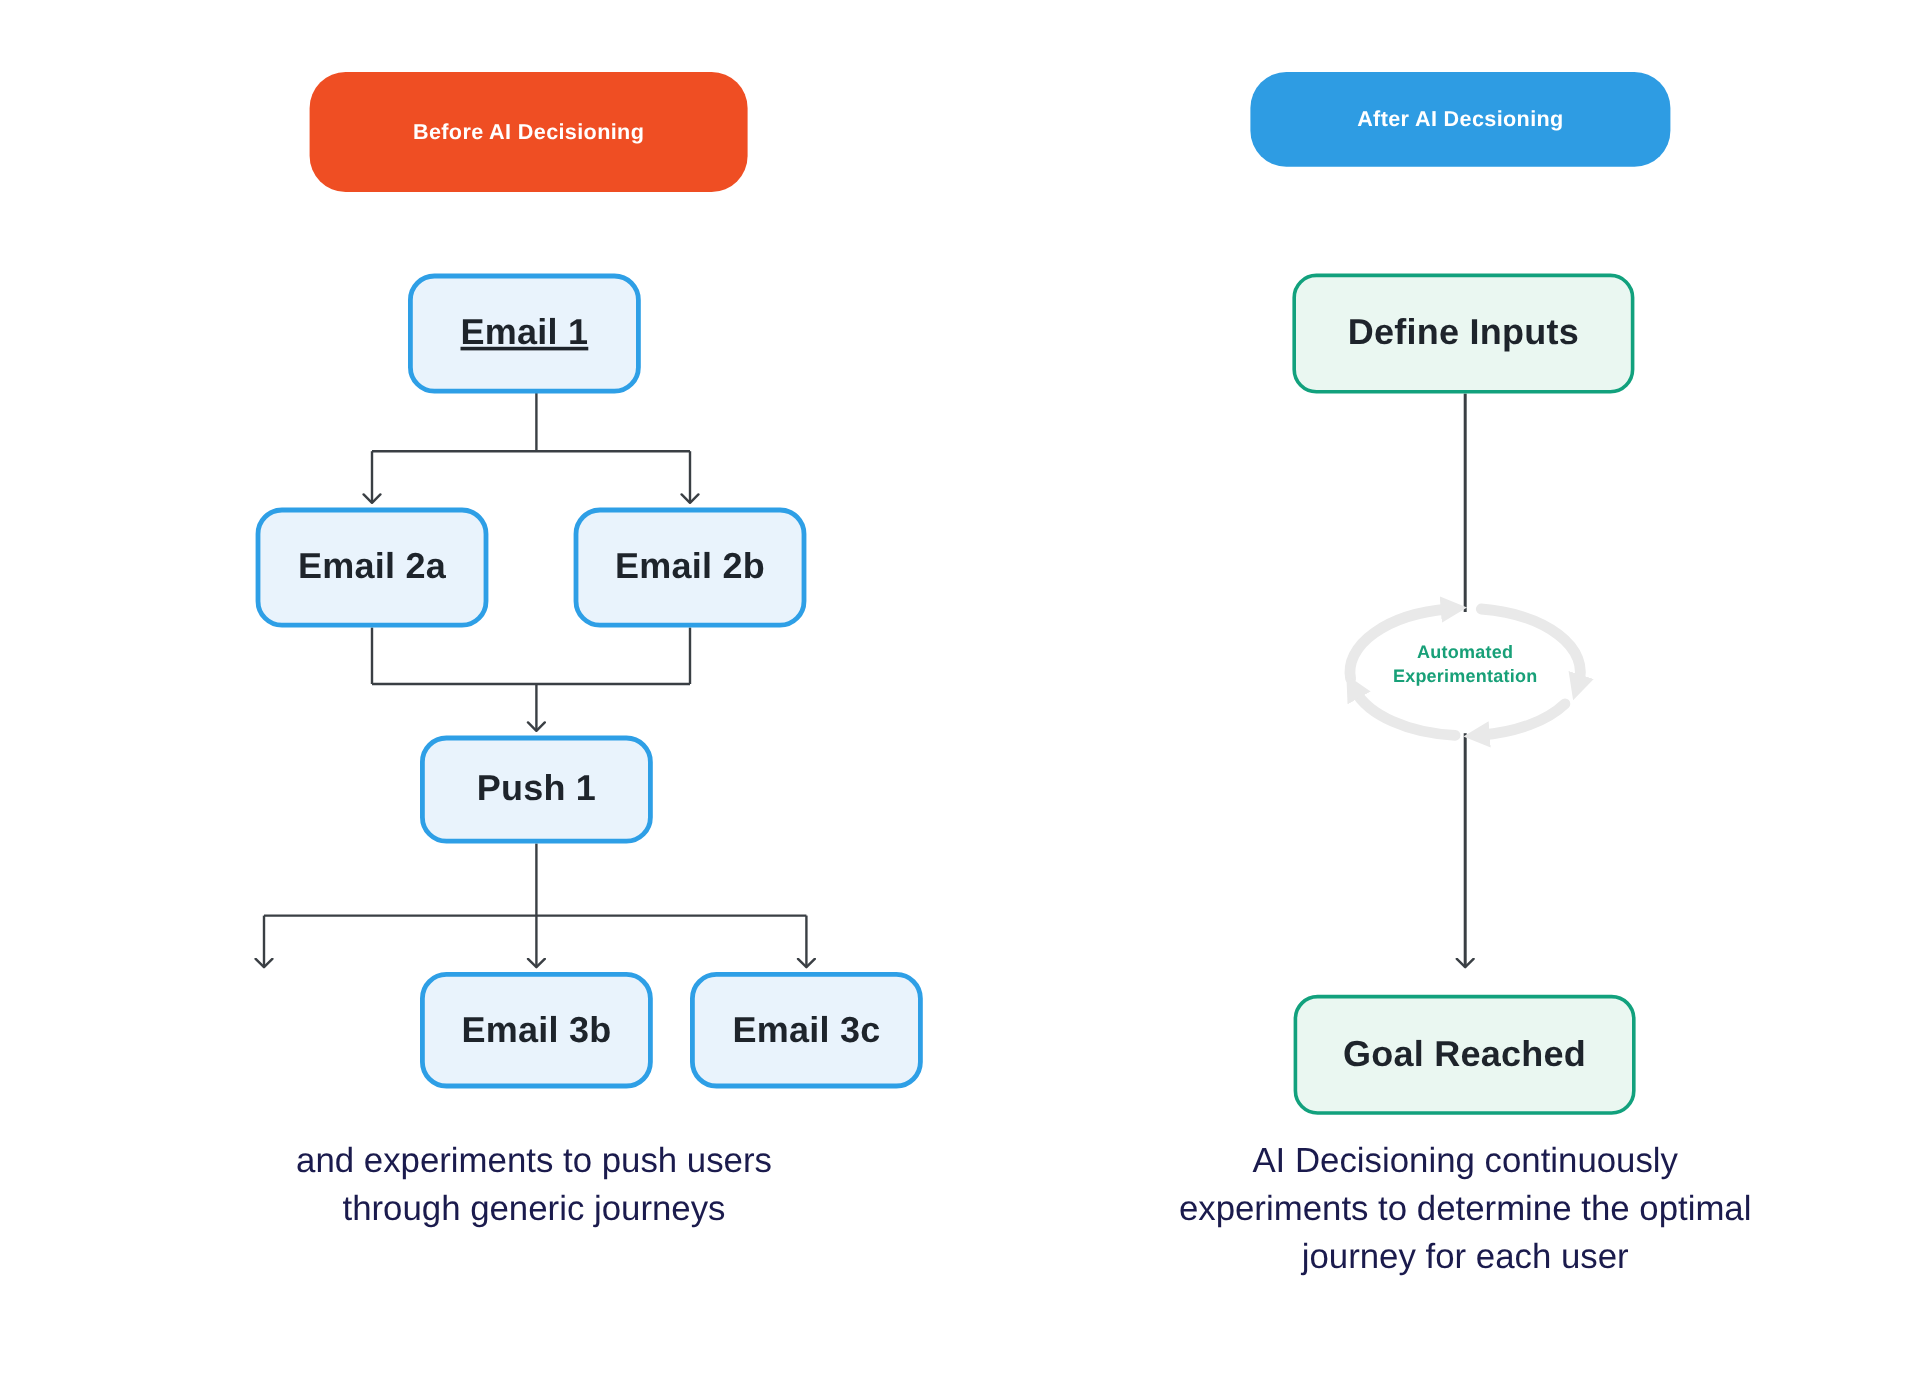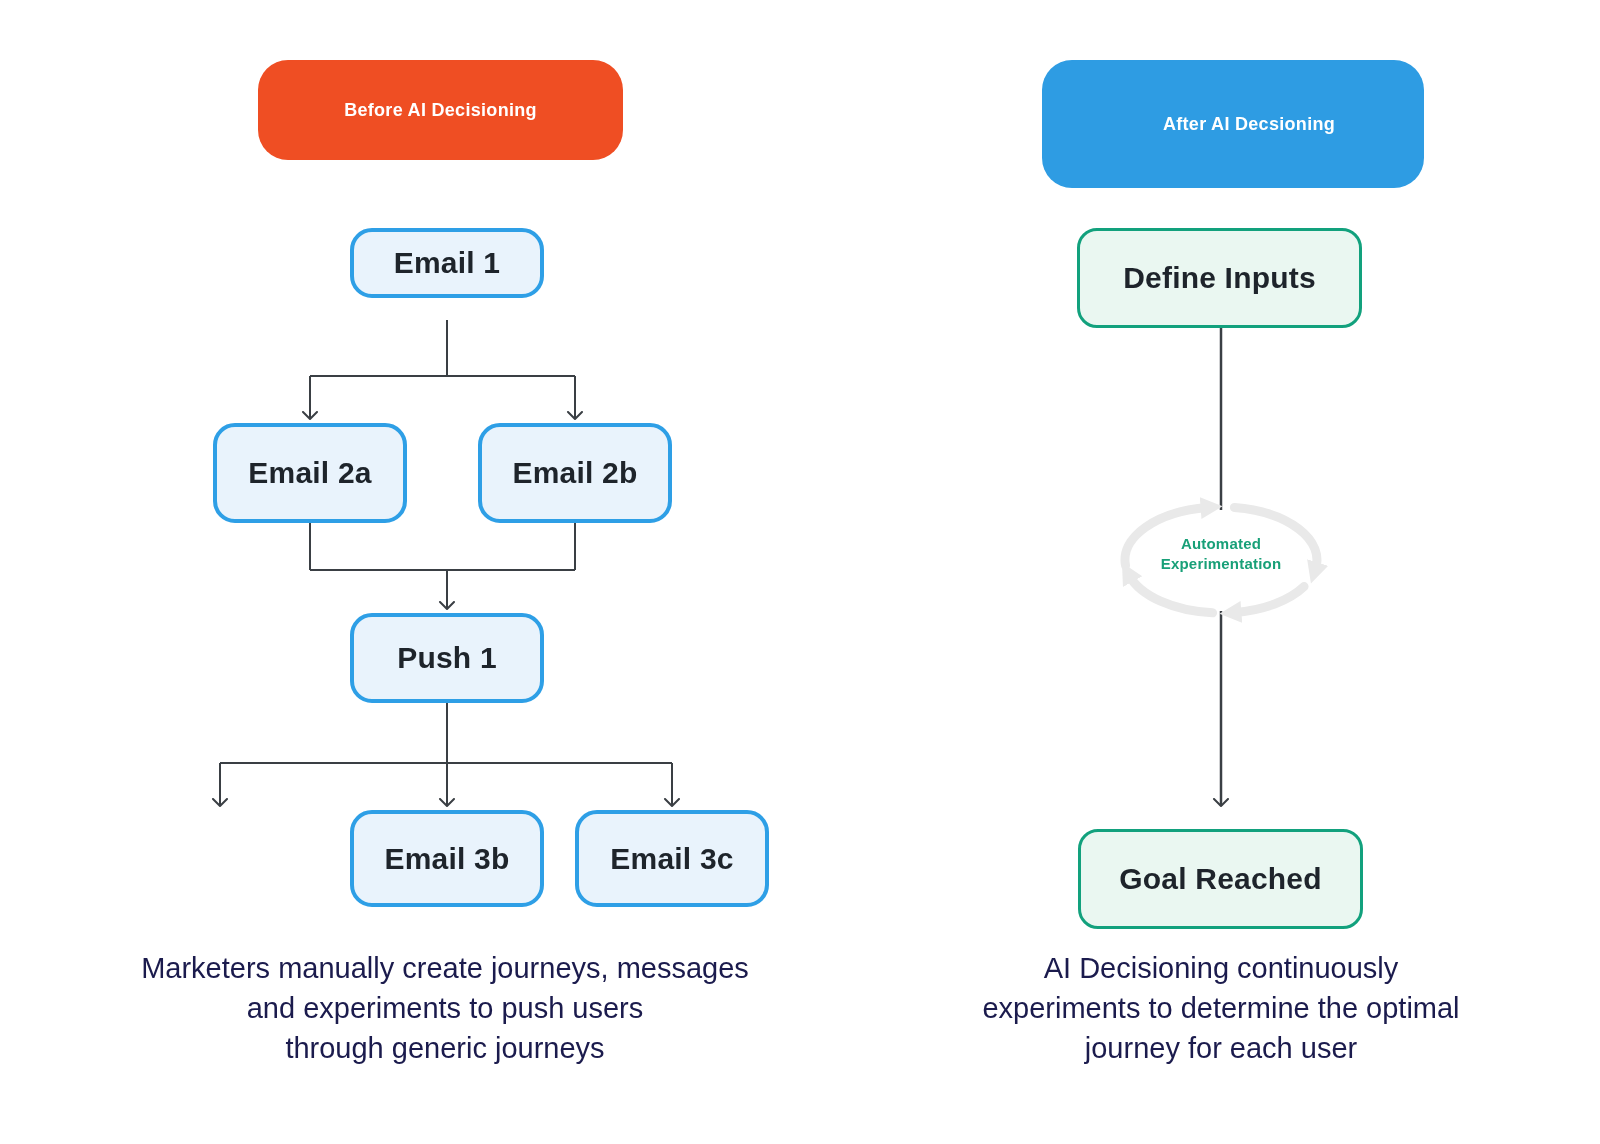--- a/index.html
+++ b/index.html
@@ -81,40 +81,39 @@
     <g fill="none" stroke="#E9E9E9" stroke-width="9" stroke-linecap="round">
       <path d="M1125.5 565.5 A96 53 0 0 1 1207.6 507.5" marker-end="url(#mGray)"></path>
       <path d="M1234.4 507.5 A96 53 0 0 1 1315.5 569.2" marker-end="url(#mGray)"></path>
       <path d="M1304.1 586.5 A96 53 0 0 1 1234.4 612.5" marker-end="url(#mGray)"></path>
       <path d="M1212.6 612.8 A96 53 0 0 1 1129.2 575.5" marker-end="url(#mGray)"></path>
     </g>
   </svg>
 
   <div class="pill orange" style="left:258px;top:60px;width:365px;height:100px;">Before AI Decisioning</div>
 
-  <div class="node blue" style="left:350px;top:228px;width:194px;height:70px;">Email 1</div>
+  <div class="node blue" style="left:340px;top:228px;width:194px;height:100px;text-decoration:underline;">Email 1</div>
 
   <div class="node blue" style="left:213px;top:423px;width:194px;height:100px;">Email 2a</div>
 
   <div class="node blue" style="left:478px;top:423px;width:194px;height:100px;">Email 2b</div>
 
   <div class="node blue" style="left:350px;top:613px;width:194px;height:90px;">Push 1</div>
 
 
   <div class="node blue" style="left:350px;top:810px;width:194px;height:97px;">Email 3b</div>
 
   <div class="node blue" style="left:575px;top:810px;width:194px;height:97px;">Email 3c</div>
 
   <div class="caption left">
-    <div>Marketers manually create journeys, messages</div>
     <div>and experiments to push users</div>
     <div>through generic journeys</div>
   </div>
 
-  <div class="pill blue" style="left:1042px;top:60px;width:350px;height:128px;padding-left:32px;">After AI Decsioning</div>
+  <div class="pill blue" style="left:1042px;top:60px;width:350px;height:79px;">After AI Decsioning</div>
 
   <div class="node green" style="left:1077px;top:228px;width:285px;height:100px;">Define Inputs</div>
 
   <div class="loop-label">
     <div>Automated</div>
     <div>Experimentation</div>
   </div>
 
   <div class="node green" style="left:1078px;top:812px;width:285px;height:100px;margin-top:17px;">Goal Reached</div>
 

